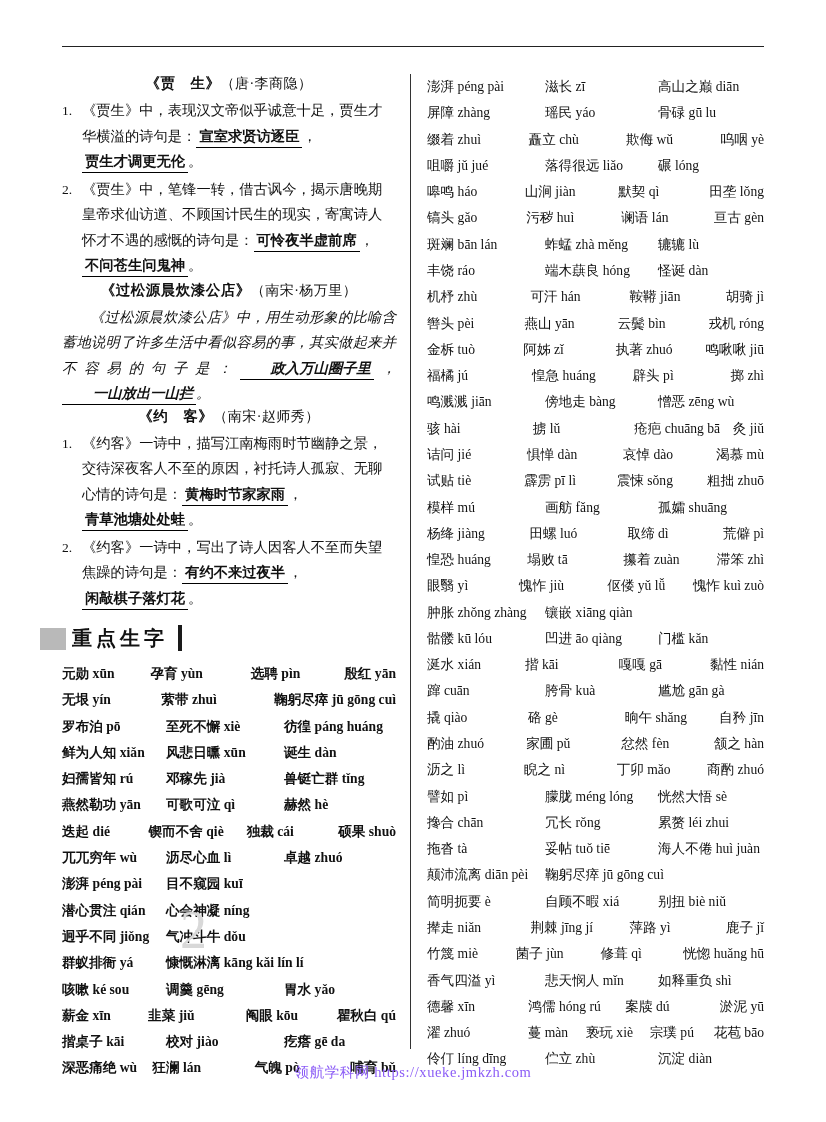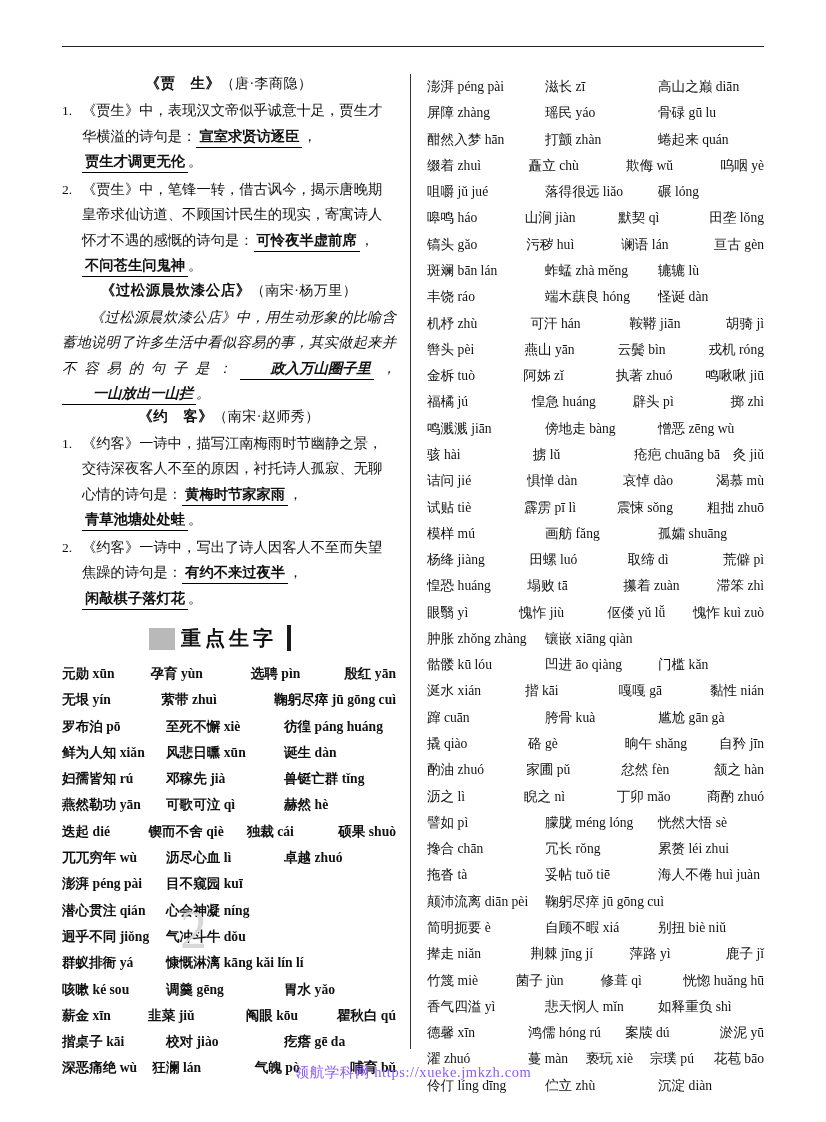--- a/index.html
+++ b/index.html
@@ -96,21 +96,21 @@
     text-align: justify;
     font-style: italic;
   }
   .indent2 {
     text-indent: 28px;
   }
 
   
   .keychars-head {
     margin: 14px 0 6px 0;
-    text-align: center;
+    text-align: left;
     position: relative;
     height: 30px;
   }
   .kc-wrap {
     display: inline-block;
     position: relative;
     padding: 0 10px;
   }
   .kc-grey {
     position: absolute;
@@ -335,25 +335,20 @@
             <span class="rcell0">澎湃 péng pài</span>
             <span class="rcell1">滋长 zī</span>
             <span>高山之巅 diān</span>
           </div>
         <div class="row">
             <span class="rcell0">屏障 zhàng</span>
             <span class="rcell1">瑶民 yáo</span>
             <span>骨碌 gū lu</span>
           </div>
         <div class="row">
-            <span class="rcell0">酣然入梦 hān</span>
-            <span class="rcell1">打颤 zhàn</span>
-            <span>蜷起来 quán</span>
-          </div>
-        <div class="row">
             <span class="rcell0">缀着 zhuì</span>
             <span class="rcell1">矗立 chù</span>
             <span class="rcell2">欺侮 wǔ</span>
             <span>呜咽 yè</span>
           </div>
         <div class="row">
             <span class="rcell0">咀嚼 jǔ jué</span>
             <span class="rcell1">落得很远 liǎo</span>
             <span>碾 lóng</span>
           </div>

